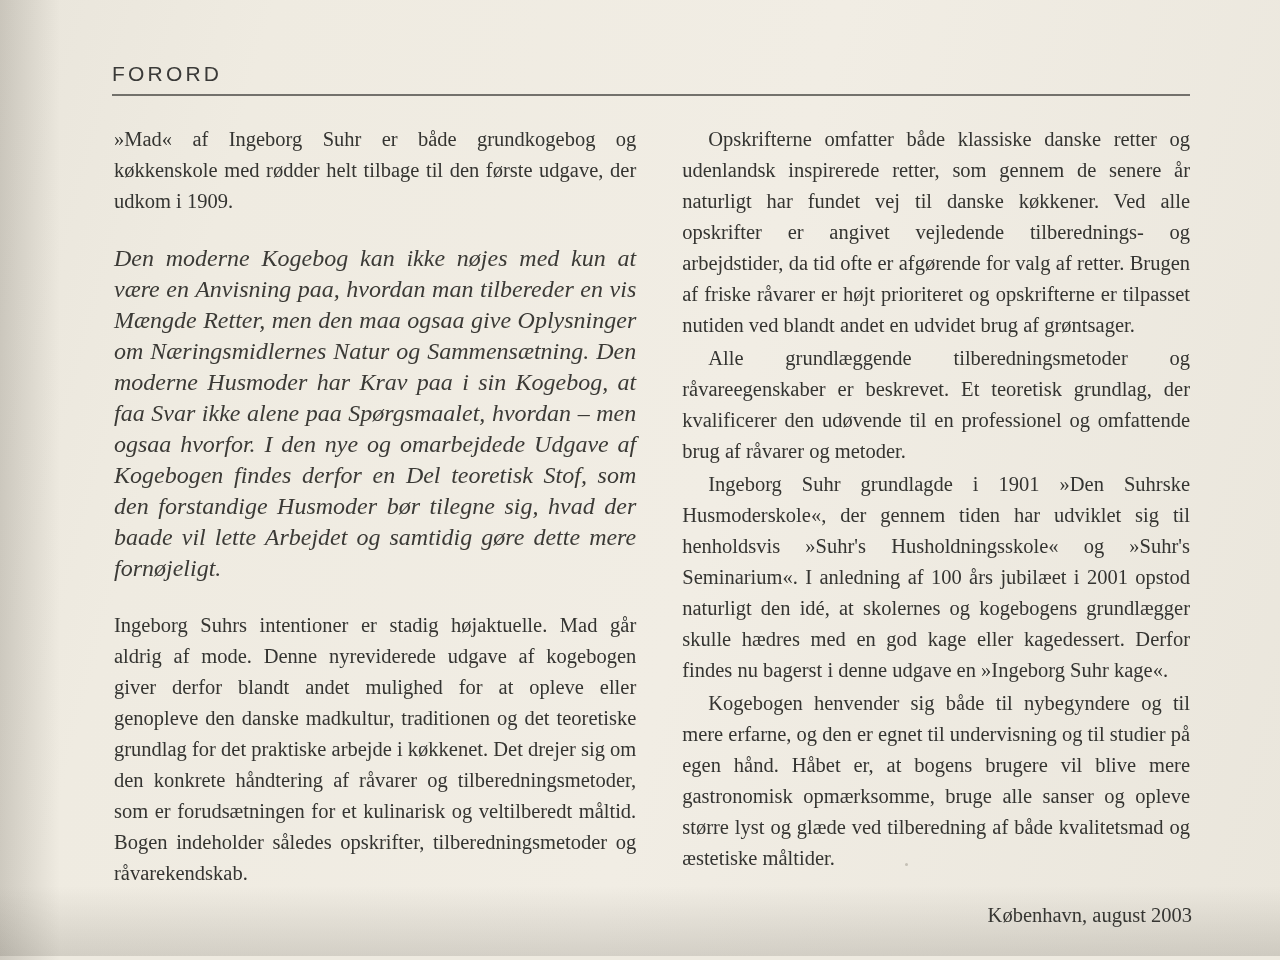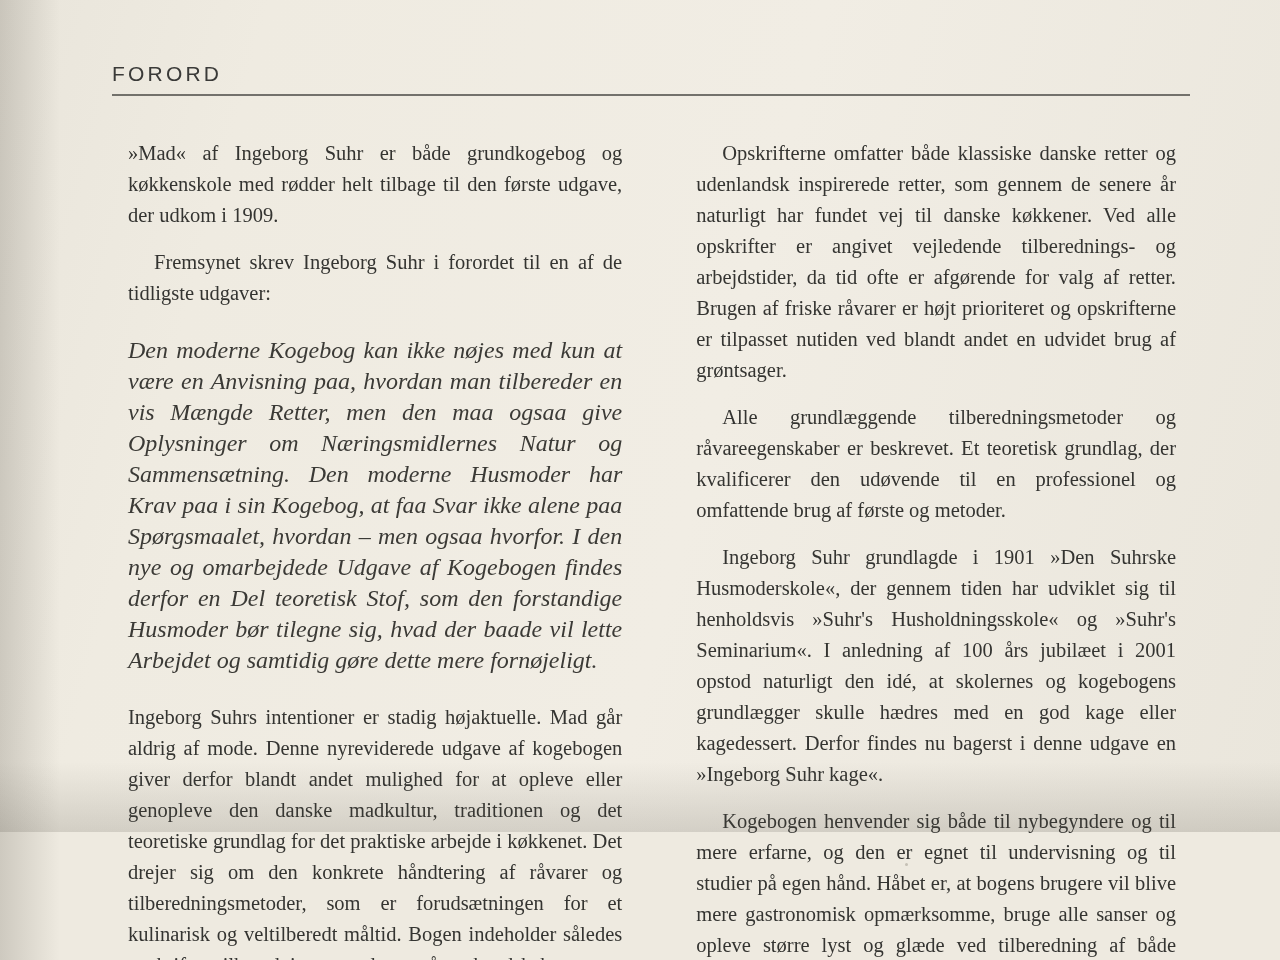--- a/index.html
+++ b/index.html
@@ -9,21 +9,21 @@
   body {
     width: 1280px;
     height: 960px;
     overflow: hidden;
     background: #eeeae0;
     font-family: "Liberation Serif", serif;
   }
   .page {
     position: relative;
     width: 1280px;
-    height: 832px;
+    height: 956px;
     background: linear-gradient(105deg, #e9e5db 0%, #efebe1 18%, #f1ede4 55%, #eae6dc 100%);
   }
   
   .page::before {
     content: "";
     position: absolute;
     left: 0; top: 0;
     width: 60px; height: 960px;
     background: linear-gradient(to right, rgba(90,85,75,0.22), rgba(90,85,75,0.0));
     pointer-events: none;
@@ -61,21 +61,21 @@
     display: flex;
     gap: 42px;
   }
   .col {
     width: 545px;
   }
   .col.right {
     width: 530px;
   }
   p {
-    margin: 16px;
+    margin: 2px;
     font-size: 20.5px;
     line-height: 31px;
     color: #343431;
     text-align: justify;
     text-justify: inter-word;
     hyphens: manual;
   }
   p.indent {
     text-indent: 26px;
   }
@@ -121,28 +121,27 @@
 
   <div class="content">
 
     <h1 class="heading">FORORD</h1>
     <div class="rule"></div>
 
     <div class="cols">
 
       <div class="col left">
         <p>»Mad« af Ingeborg Suhr er både grundkogebog og køkkenskole med rødder helt tilbage til den første udgave, der udkom i 1909.</p>
-        <p class="indent">Fremsynet skrev Ingeborg Suhr i forordet til en af de tidligste udgaver:</p>
         <p class="quote">Den moderne Kogebog kan ikke nøjes med kun at være en Anvisning paa, hvordan man tilbereder en vis Mængde Retter, men den maa ogsaa give Oplysninger om Næringsmidlernes Natur og Sammensætning. Den moderne Husmoder har Krav paa i sin Kogebog, at faa Svar ikke alene paa Spørgsmaalet, hvordan – men ogsaa hvorfor. I den nye og omarbejdede Udgave af Kogebogen findes derfor en Del teoretisk Stof, som den forstandige Husmoder bør tilegne sig, hvad der baade vil lette Arbejdet og samtidig gøre dette mere fornøjeligt.</p>
         <p class="after-quote">Ingeborg Suhrs intentioner er stadig højaktuelle. Mad går aldrig af mode. Denne nyreviderede udgave af kogebogen giver derfor blandt andet mulighed for at opleve eller genopleve den danske madkultur, traditionen og det teoretiske grundlag for det praktiske arbejde i køkkenet. Det drejer sig om den konkrete håndtering af råvarer og tilberedningsmetoder, som er forudsætningen for et kulinarisk og veltilberedt måltid. Bogen indeholder således opskrifter, tilberedningsmetoder og råvarekendskab.</p>
       </div>
 
       <div class="col right">
         <p class="indent">Opskrifterne omfatter både klassiske danske retter og udenlandsk inspirerede retter, som gennem de senere år naturligt har fundet vej til danske køkkener. Ved alle opskrifter er angivet vejledende tilberednings- og arbejdstider, da tid ofte er afgørende for valg af retter. Brugen af friske råvarer er højt prioriteret og opskrifterne er tilpasset nutiden ved blandt andet en udvidet brug af grøntsager.</p>
-        <p class="indent">Alle grundlæggende tilberedningsmetoder og råvareegenskaber er beskrevet. Et teoretisk grundlag, der kvalificerer den udøvende til en professionel og omfattende brug af første og metoder.</p>
+        <p class="indent">Alle grundlæggende tilberedningsmetoder og råvareegenskaber er beskrevet. Et teoretisk grundlag, der kvalificerer den udøvende til en professionel og omfattende brug af råvarer og metoder.</p>
         <p class="indent">Ingeborg Suhr grundlagde i 1901 »Den Suhrske Husmoderskole«, der gennem tiden har udviklet sig til henholdsvis »Suhr's Husholdningsskole« og »Suhr's Seminarium«. I anledning af 100 års jubilæet i 2001 opstod naturligt den idé, at skolernes og kogebogens grundlægger skulle hædres med en god kage eller kagedessert. Derfor findes nu bagerst i denne udgave en »Ingeborg Suhr kage«.</p>
         <p class="indent">Kogebogen henvender sig både til nybegyndere og til mere erfarne, og den er egnet til undervisning og til studier på egen hånd. Håbet er, at bogens brugere vil blive mere gastronomisk opmærksomme, bruge alle sanser og opleve større lyst og glæde ved tilberedning af både kvalitetsmad og æstetiske måltider.</p>
         <div class="signature-place">København, august 2003</div>
         <div class="signature-name">Ina Vogn Pedersen</div>
 
       </div>
 
     </div>
   </div>
 </div>

